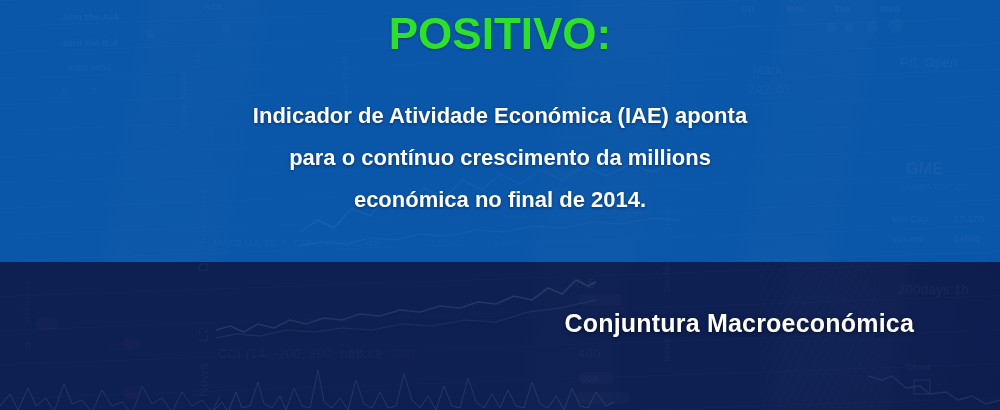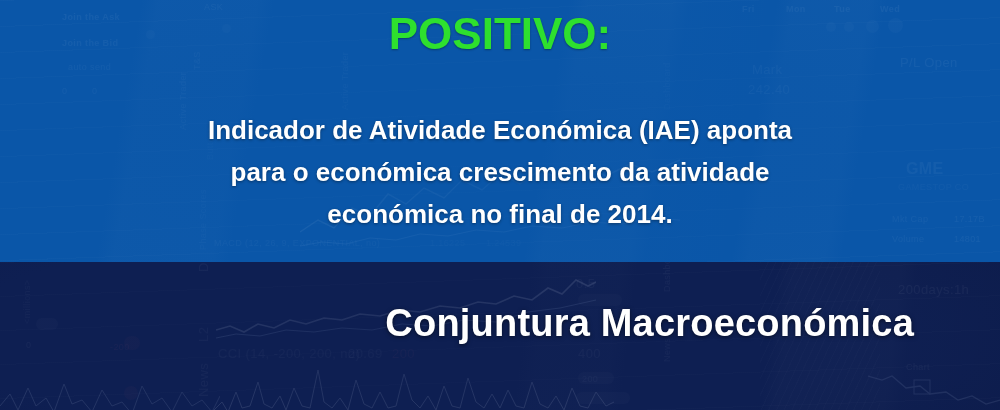--- a/index.html
+++ b/index.html
@@ -168,46 +168,46 @@
     font-size: 44px;
     font-weight: bold;
     letter-spacing: 0px;
     color: #2ee02e;
     text-shadow: 0 1px 2px rgba(0,0,0,.35);
     line-height: 1;
   }
 
   .headline {
     position: absolute;
-    top: 109px;
+    top: 95px;
     left: 0;
     width: 100%;
     text-align: center;
     color: #ffffff;
-    font-size: 26px;
+    font-size: 22px;
     font-weight: bold;
     line-height: 42px;
     letter-spacing: 0px;
     text-shadow: 0 1px 3px rgba(0,0,0,.40);
     padding: 0 12px;
     box-sizing: border-box;
   }
   .headline .ln { display: block; white-space: nowrap; }
 
   .meta {
     position: absolute;
     right: 86px;
     top: 305px;
     text-align: right;
     color: #ffffff;
     text-shadow: 0 1px 4px rgba(0,0,0,.55);
   }
   .meta .m1 {
     display: block;
-    font-size: 38px;
+    font-size: 25px;
     font-weight: bold;
     line-height: 36px;
     letter-spacing: .2px;
   }
   .meta .m2 {
     display: block;
     font-size: 28px;
     font-weight: normal;
     line-height: 36px;
     letter-spacing: .2px;
@@ -334,21 +334,21 @@
 
     <div class="wash-bottom"></div>
   </div>
 
   <div class="content">
 
     <div class="kicker">POSITIVO:</div>
 
     <div class="headline">
       <span class="ln">Indicador de Atividade Económica (IAE) aponta</span>
-      <span class="ln">para o económica crescimento da atividade</span>
+      <span class="ln">para o contínuo crescimento da millions</span>
       <span class="ln">económica no final de 2014.</span>
     </div>
 
     <div class="meta">
       <span class="m1">Conjuntura Macroeconómica</span>
     </div>
 
   </div>
 </div>
 

